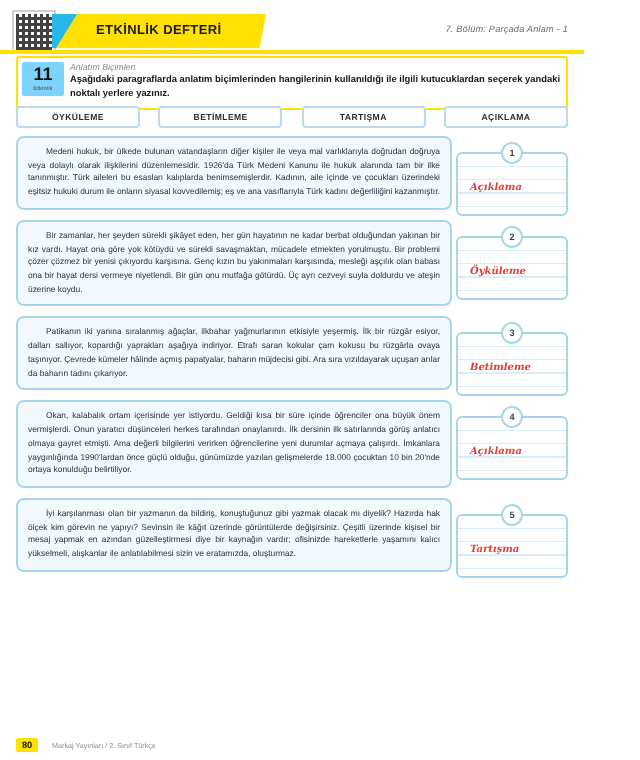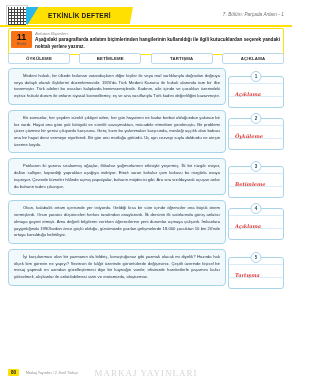--- a/index.html
+++ b/index.html
@@ -58,21 +58,21 @@
   
   .qbox {
     position: absolute; left: 8px; top: 28px; right: 8px;
     border: 1px solid #ffe000; border-radius: 2px;
     background: #fff; padding: 2px 3px 3px 26px;
     min-height: 20px;
   }
   .qnum {
     position: absolute; left: 2px; top: 2px;
     width: 21px; height: 17px;
-    background: #f97316; border-radius: 1px;
+    background: #7dd3fc; border-radius: 1px;
     text-align: center;
   }
   .qnum-n { font-size: 9px; font-weight: bold; color: #111; line-height: 10px; padding-top: 1px; }
   .qnum-s { font-size: 2.8px; color: #4a4a4a; letter-spacing: .1px; display:block; }
   .qtopic {
     font-size: 4.4px; color: #8a8a8a; font-style: italic;
     margin-bottom: 1px;
   }
   .qtext {
     font-size: 4.7px; font-weight: bold; color: #151515;
@@ -219,16 +219,15 @@
         <div class="ansnum">5</div>
         <div class="answer">Tartışma</div>
       </div>
     </div>
 
   </div>
 
   <div class="footer">
     <div class="pagenum">80</div>
     <div class="footer-text">Markaj Yayınları / 2. Sınıf Türkçe</div>
-    <div class="watermark">MARKAJ YAYINLARI</div>
   </div>
 
 </div>
 
 </body></html>

